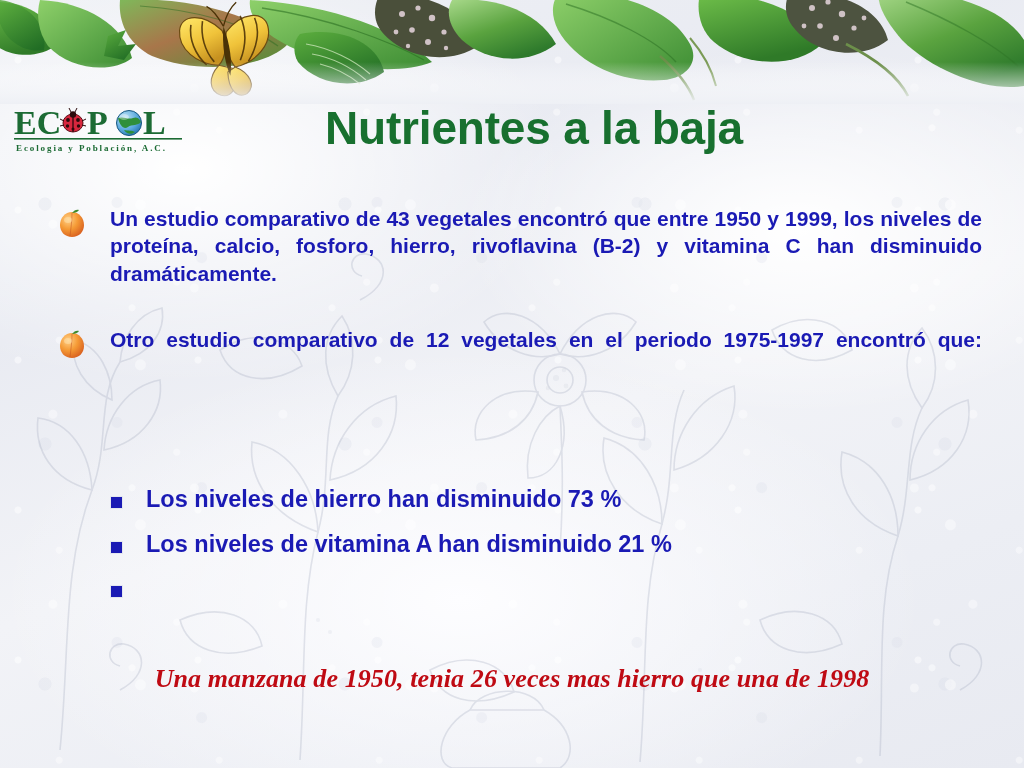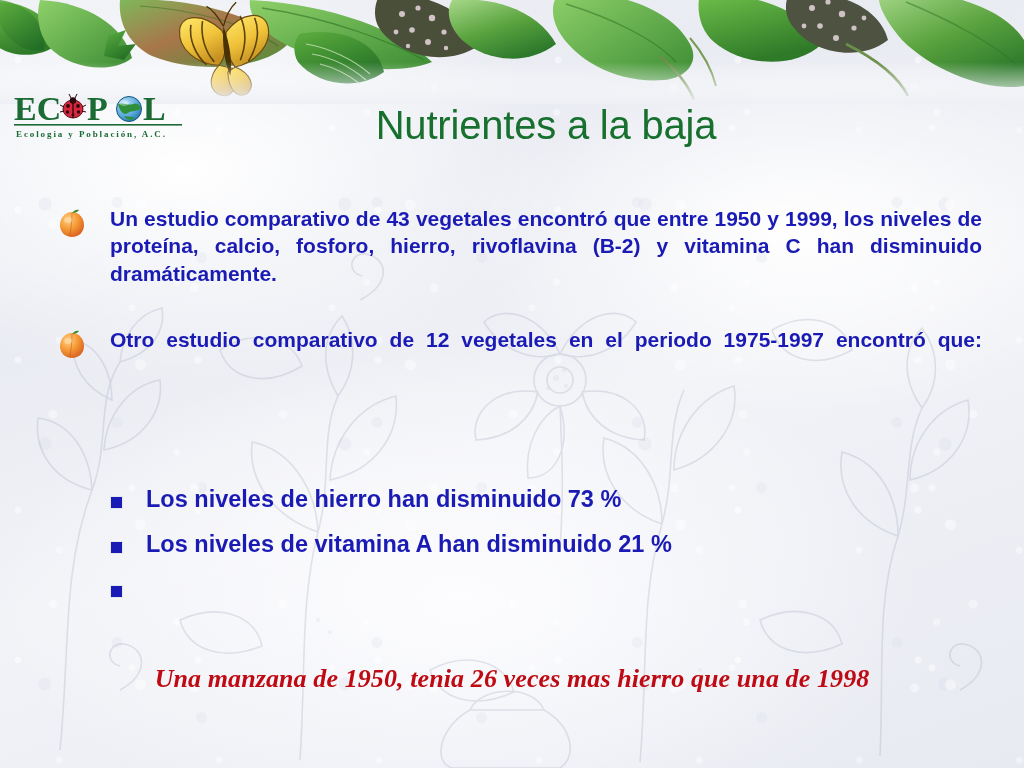--- a/index.html
+++ b/index.html
@@ -63,35 +63,35 @@
     width: 1024px;
     height: 104px;
     overflow: hidden;
   }
   .leaf-band svg { display: block; width: 1024px; height: 104px; }
 
   
   .logo {
     position: absolute;
     left: 12px;
-    top: 86px;
+    top: 100px;
     width: 180px;
     height: 56px;
   }
   .logo svg { display: block; width: 180px; height: 56px; }
 
   
   .title {
     position: absolute;
-    left: 196px;
+    left: 184px;
     top: 104px;
     width: 700px;
     text-align: center;
-    font-size: 40px;
-    font-weight: normal;
+    font-size: 46px;
+    font-weight: bold;
     color: #18702f;
     letter-spacing: -0.2px;
     line-height: 1.05;
     white-space: nowrap;
   }
 
   
   .body {
     position: absolute;
     left: 52px;

